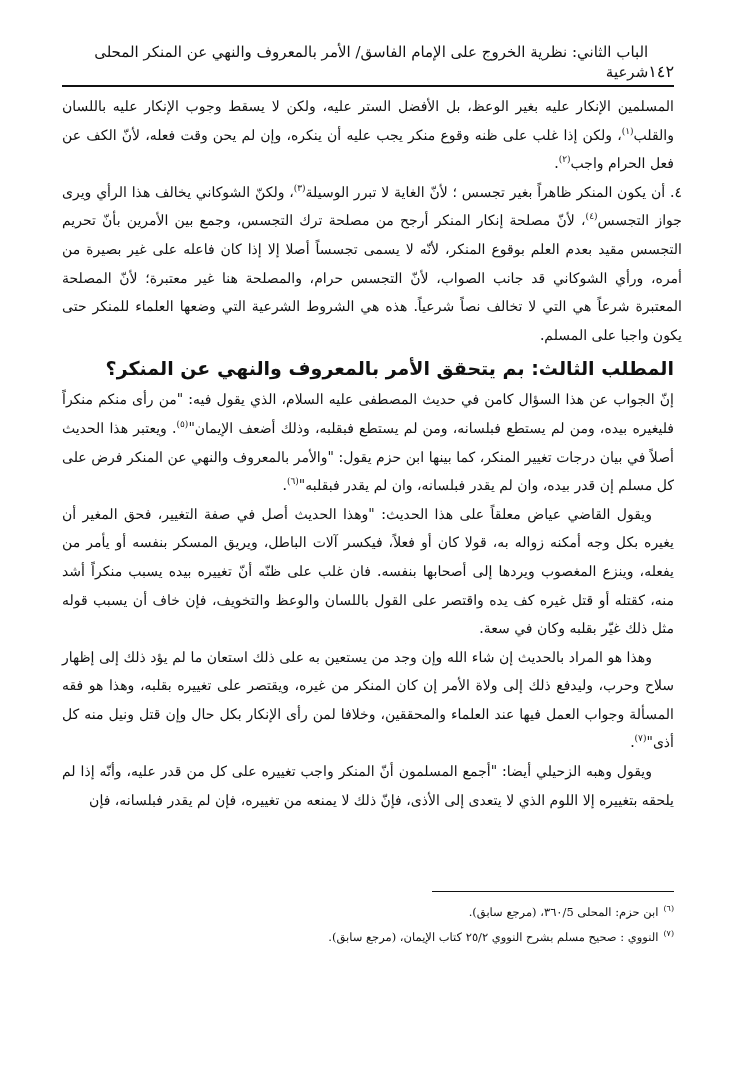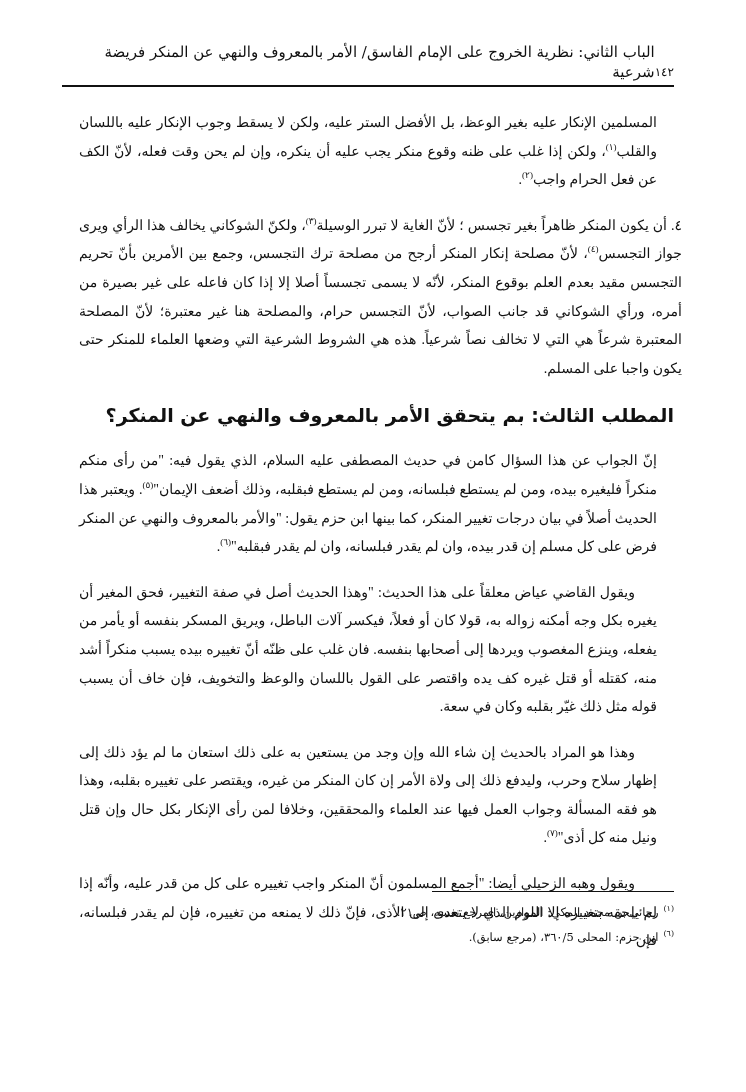--- a/index.html
+++ b/index.html
@@ -30,36 +30,35 @@
       height: 30px;
       display: flex;
       justify-content: space-between;
       align-items: flex-end;
       border-bottom: 2px solid #111;
       padding-bottom: 3px;
       font-size: 15px;
       line-height: 20px;
     }
     .page-number {
-      font-size: 12px;
+      font-size: 16px;
       letter-spacing: 1px;
     }
     .body-text {
       position: absolute;
       top: 92px;
       left: 0;
       width: 612px;
       font-size: 14px;
       line-height: 28.6px;
       text-align: justify;
       text-align-last: right;
     }
     .body-text p {
-      margin: 17px;
-      font-family: Liberation Serif, serif;
+      margin: 0;
     }
     .body-text p.indent {
       text-indent: 22px;
     }
     .body-text p.numbered {
       margin-right: -8px;
     }
     sup {
       font-size: 9px;
       line-height: 0;
@@ -101,35 +100,35 @@
       margin-left: 5px;
     }
   </style>
 </head>
 <body>
 
 <div class="page">
 
   <div class="running-header">
     <span class="page-number">١٤٢</span>
-    <span class="chapter-title">الباب الثاني: نظرية الخروج على الإمام الفاسق/ الأمر بالمعروف والنهي عن المنكر فريضة شرعية</span>
+    <span class="chapter-title">الباب الثاني: نظرية الخروج على الإمام الفاسق/ الأمر بالمعروف والنهي عن المنكر المحلى شرعية</span>
   </div>
 
   <div class="body-text">
     <p><span>المسلمين الإنكار عليه بغير الوعظ، بل الأفضل الستر عليه، ولكن لا يسقط وجوب الإنكار عليه باللسان والقلب</span><sup>(١)</sup><span>، ولكن إذا غلب على ظنه وقوع منكر يجب عليه أن ينكره، وإن لم يحن وقت فعله، لأنّ الكف عن فعل الحرام واجب</span><sup>(٢)</sup><span>.</span></p>
     <p class="numbered"><span>٤. أن يكون المنكر ظاهراً بغير تجسس ؛ لأنّ الغاية لا تبرر الوسيلة</span><sup>(٣)</sup><span>، ولكنّ الشوكاني يخالف هذا الرأي ويرى جواز التجسس</span><sup>(٤)</sup><span>، لأنّ مصلحة إنكار المنكر أرجح من مصلحة ترك التجسس، وجمع بين الأمرين بأنّ تحريم التجسس مقيد بعدم العلم بوقوع المنكر، لأنّه لا يسمى تجسساً أصلا إلا إذا كان فاعله على غير بصيرة من أمره، ورأي الشوكاني قد جانب الصواب، لأنّ التجسس حرام، والمصلحة هنا غير معتبرة؛ لأنّ المصلحة المعتبرة شرعاً هي التي لا تخالف نصاً شرعياً. هذه هي الشروط الشرعية التي وضعها العلماء للمنكر حتى يكون واجبا على المسلم.</span></p>
 
     <h2 class="section-title">المطلب الثالث: بم يتحقق الأمر بالمعروف والنهي عن المنكر؟</h2>
 
     <p><span>إنّ الجواب عن هذا السؤال كامن في حديث المصطفى عليه السلام، الذي يقول فيه: "من رأى منكم منكراً فليغيره بيده، ومن لم يستطع فبلسانه، ومن لم يستطع فبقلبه، وذلك أضعف الإيمان"</span><sup>(٥)</sup><span>. ويعتبر هذا الحديث أصلاً في بيان درجات تغيير المنكر، كما بينها ابن حزم يقول: "والأمر بالمعروف والنهي عن المنكر فرض على كل مسلم إن قدر بيده، وان لم يقدر فبلسانه، وان لم يقدر فبقلبه"</span><sup>(٦)</sup><span>.</span></p>
     <p class="indent"><span>ويقول القاضي عياض معلقاً على هذا الحديث: "وهذا الحديث أصل في صفة التغيير، فحق المغير أن يغيره بكل وجه أمكنه زواله به، قولا كان أو فعلاً، فيكسر آلات الباطل، ويريق المسكر بنفسه أو يأمر من يفعله، وينزع المغصوب ويردها إلى أصحابها بنفسه. فان غلب على ظنّه أنّ تغييره بيده يسبب منكراً أشد منه، كقتله أو قتل غيره كف يده واقتصر على القول باللسان والوعظ والتخويف، فإن خاف أن يسبب قوله مثل ذلك غيّر بقلبه وكان في سعة.</span></p>
     <p class="indent"><span>وهذا هو المراد بالحديث إن شاء الله وإن وجد من يستعين به على ذلك استعان ما لم يؤد ذلك إلى إظهار سلاح وحرب، وليدفع ذلك إلى ولاة الأمر إن كان المنكر من غيره، ويقتصر على تغييره بقلبه، وهذا هو فقه المسألة وجواب العمل فيها عند العلماء والمحققين، وخلافا لمن رأى الإنكار بكل حال وإن قتل ونيل منه كل أذى"</span><sup>(٧)</sup><span>.</span></p>
     <p class="indent"><span>ويقول وهبه الزحيلي أيضا: "أجمع المسلمون أنّ المنكر واجب تغييره على كل من قدر عليه، وأنّه إذا لم يلحقه بتغييره إلا اللوم الذي لا يتعدى إلى الأذى، فإنّ ذلك لا يمنعه من تغييره، فإن لم يقدر فبلسانه، فإن</span></p>
   </div>
 
   <div class="footnote-rule"></div>
 
   <div class="footnotes">
-    <p class="footnote"><span class="fn-mark">(١)</span><span>رجائي بن محمد المكي: الموازين، المرجع نفسه، ص٢١.</span></p>
     <p class="footnote"><span class="fn-mark">(٦)</span><span>ابن حزم: المحلى ٣٦٠/5، (مرجع سابق).</span></p>
+    <p class="footnote"><span class="fn-mark">(٧)</span><span>النووي : صحيح مسلم بشرح النووي ٢٥/٢ كتاب الإيمان، (مرجع سابق).</span></p>
   </div>
 
 </div>
 
 </body></html>

